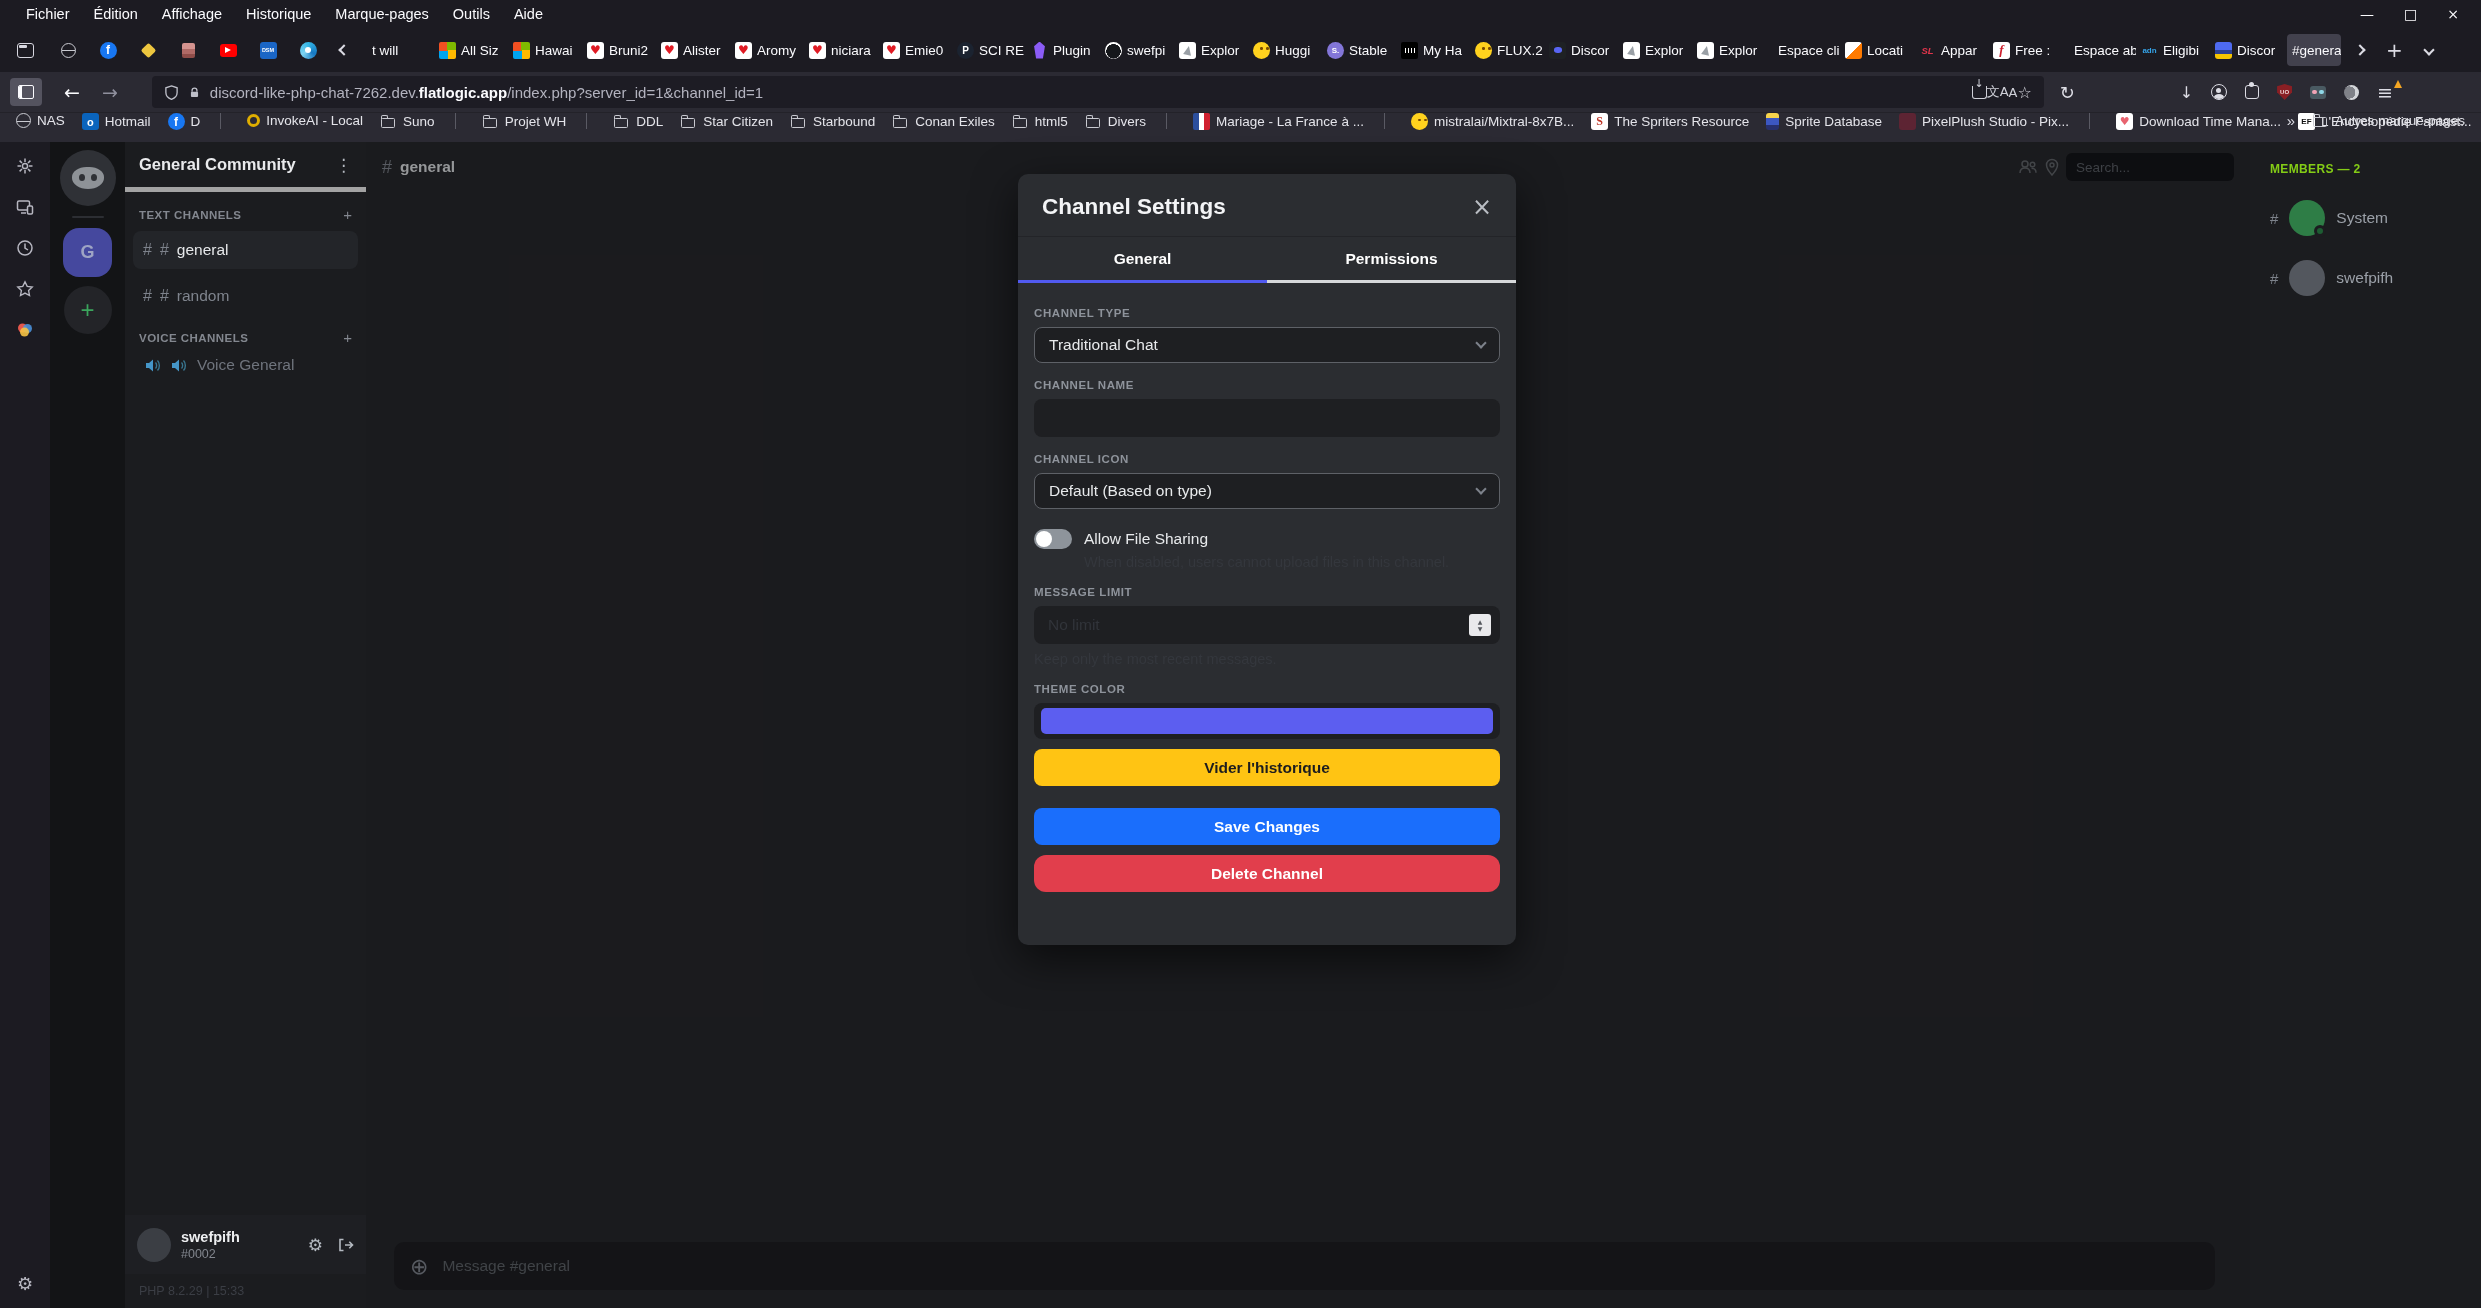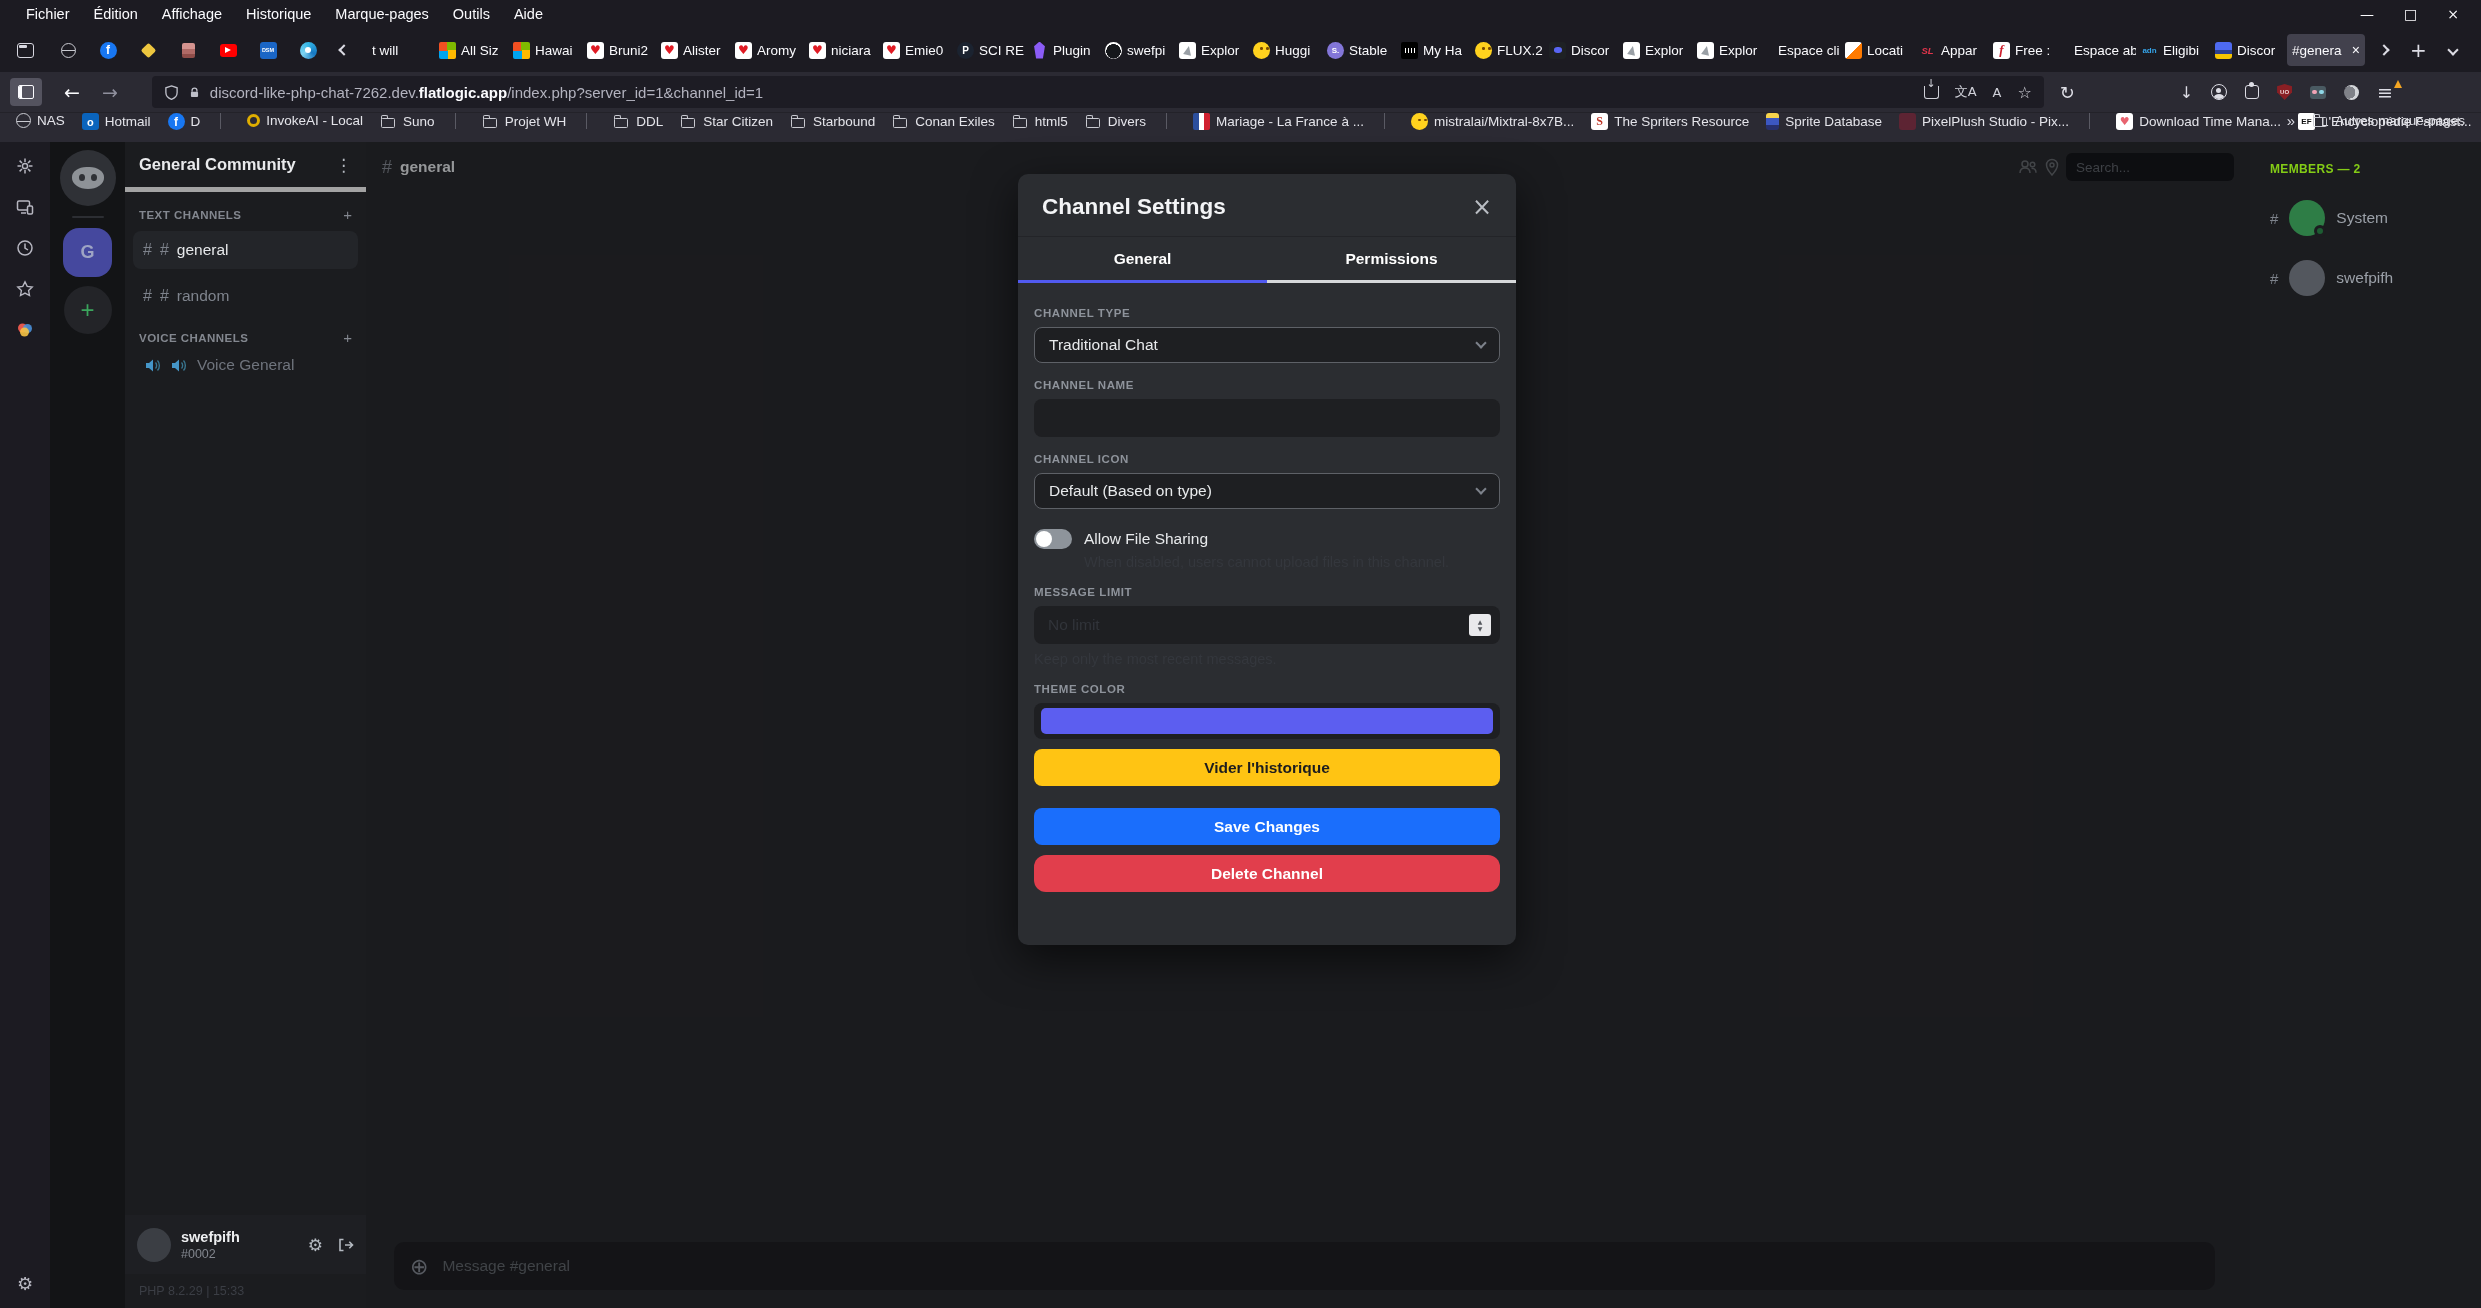--- a/index.html
+++ b/index.html
@@ -16,21 +16,21 @@
 
   .tabbar { position:absolute; top:28px; left:0; width:100%; height:44px; background:#1c1b22; display:flex; align-items:center; }
   .ffview { width:34px; height:32px; margin-left:8px; display:flex; align-items:center; justify-content:center; border-radius:4px; }
   .ffview-icon { width:17px; height:15px; border:1.6px solid #d7d7e0; border-radius:3px; position:relative; }
   .ffview-icon::before { content:""; position:absolute; left:1.5px; top:1.5px; width:8px; height:3px; background:#d7d7e0; border-radius:1px; }
   .pinned { display:flex; margin-left:6px; }
   .pinned-tab { width:40px; height:32px; display:flex; align-items:center; justify-content:center; }
   .tabs { display:flex; overflow:hidden; }
   .tab { flex:none; width:74px; height:32px; display:flex; align-items:center; gap:5px; padding:0 5px; overflow:hidden; border-radius:4px; }
   .tab .title { font-size:13.5px; color:#fbfbfe; white-space:nowrap; }
-  .tab.active { width:78px; background:#42414d; margin:12px 3px; }
+  .tab.active { width:54px; background:#42414d; margin:12px 3px; }
   .tab.active .tclose { margin-left:auto; color:#fbfbfe; font-size:14px; }
   .chev { display:inline-block; width:8px; height:8px; flex:none; }
   .chev-left  { border-left:2px solid #dcdce4; border-bottom:2px solid #dcdce4; transform:rotate(45deg); margin:0 12px; }
   .chev-right { border-right:2px solid #dcdce4; border-top:2px solid #dcdce4; transform:rotate(45deg); margin:0 12px; }
   .chev-down  { border-right:2px solid #dcdce4; border-bottom:2px solid #dcdce4; transform:rotate(45deg); margin:0 12px; }
   .newtab { color:#dcdce4; font-size:20px; margin:0 10px; font-family:"DejaVu Sans",sans-serif; }
 
   
   .fav { width:17px; height:17px; border-radius:3px; flex:none; display:flex; align-items:center; justify-content:center; font-size:10px; font-weight:bold; position:relative; }
   .fav.none { width:2px; }
@@ -91,21 +91,21 @@
   
   .navbar { position:absolute; top:72px; left:0; width:100%; height:40px; background:#2b2a33; display:flex; align-items:center; padding:0 10px; }
   .sidebar-btn { width:32px; height:28px; background:#54535f; border-radius:4px; display:flex; align-items:center; justify-content:center; }
   .sidebar-btn::before { content:""; width:14px; height:12px; border:1.6px solid #fbfbfe; border-radius:2px; box-shadow:inset 3px 0 0 #fbfbfe; }
   .nav-arrow { font-size:19px; margin-left:22px; color:#fbfbfe; font-family:"DejaVu Sans",sans-serif; }
   .nav-arrow.fwd { color:#8f8f9d; }
   .urlbar { margin-left:34px; width:1892px; height:32px; background:#1d1c24; border-radius:4px; display:flex; align-items:center; padding:0 12px; gap:9px; }
   .urlbar svg { flex:none; }
   .url-text { font-size:15px; color:#b3b3bf; white-space:nowrap; overflow:hidden; }
   .url-text b { color:#fbfbfe; font-weight:bold; }
-  .infield-icons { margin-left:auto; display:flex; align-items:center; gap:16px; color:#cfd0d8; }
+  .infield-icons { margin-left:auto; display:flex; align-items:center; color:#cfd0d8; }
   .ifi { font-size:13px; font-family:"DejaVu Sans",sans-serif; }
   .tray-icon { width:15px; height:13px; border:1.5px solid #cfd0d8; border-top:none; border-radius:0 0 3px 3px; position:relative; display:flex; justify-content:center; }
   .tray-icon::before { content:"↓"; position:absolute; top:-9px; font-size:11px; font-family:"DejaVu Sans",sans-serif; color:#cfd0d8; }
   .star-glyph { font-size:16px; font-family:"DejaVu Sans",sans-serif; }
   .reload { font-size:18px; color:#dcdce4; margin-left:16px; font-family:"DejaVu Sans",sans-serif; }
   .nav-right { margin-left:auto; display:flex; align-items:center; gap:18px; padding-right:78px; color:#dcdce4; }
   .dl-icon { font-size:16px; font-family:"DejaVu Sans",sans-serif; }
   .account-icon { width:16px; height:16px; border:1.6px solid #dcdce4; border-radius:50%; position:relative; overflow:hidden; }
   .account-icon::before { content:""; position:absolute; left:4px; top:2.5px; width:5px; height:5px; border-radius:50%; background:#dcdce4; }
   .account-icon::after { content:""; position:absolute; left:1.5px; top:9px; width:10px; height:6px; border-radius:50% 50% 0 0; background:#dcdce4; }

